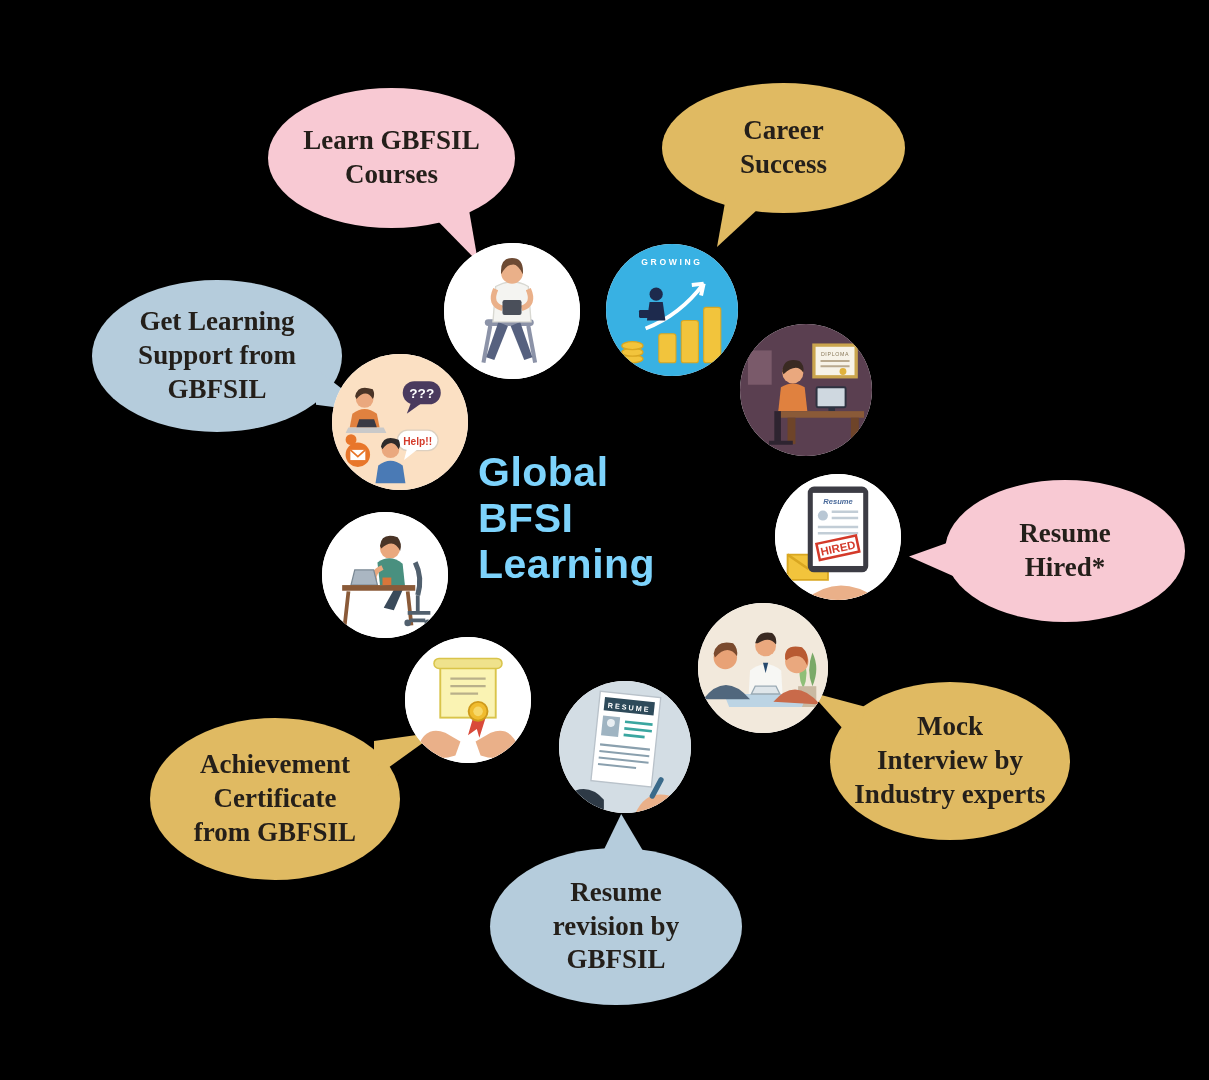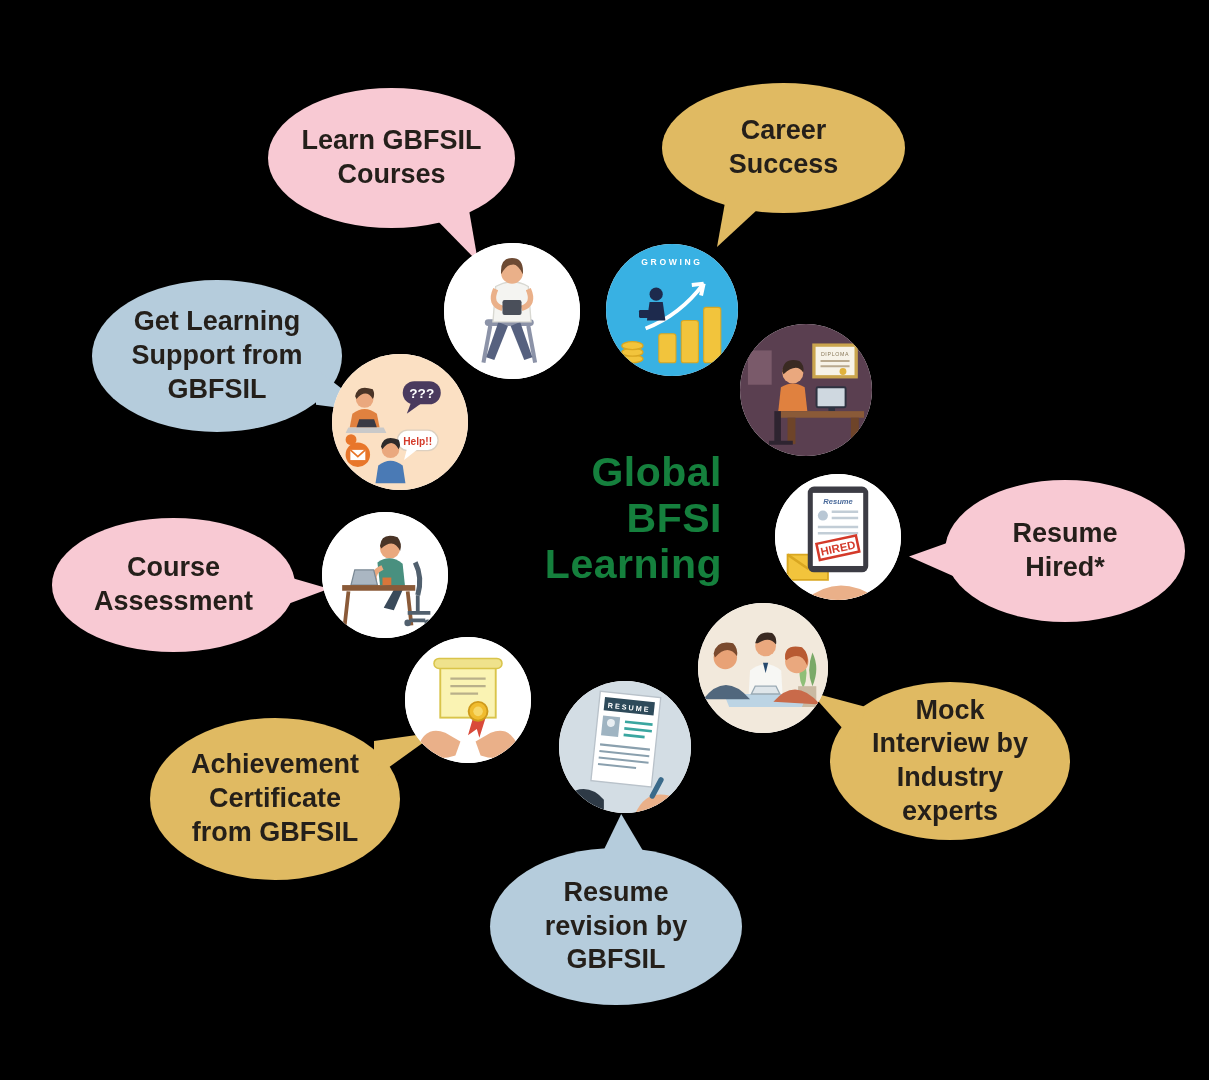--- a/index.html
+++ b/index.html
@@ -8,29 +8,29 @@
     width:1209px; height:1080px;
     font-family:"Liberation Sans", sans-serif;
     overflow:hidden;
     position:relative;
   }
   .diagram { position:relative; width:1209px; height:1080px; }
 
   
   .center-title {
     position:absolute; left:478px; top:450px; width:244px;
-    text-align:right; font-weight:bold; font-size:41px; line-height:1.12;
-    color:#15803d; white-space:pre-line; z-index:0; letter-spacing:0.5px;
+    text-align:left; font-weight:bold; font-size:41px; line-height:1.12;
+    color:#7dd3fc; white-space:pre-line; z-index:0; letter-spacing:0.5px;
   }
 
   
   .bubble {
     position:absolute; border-radius:50%;
     display:flex; align-items:center; justify-content:center;
-    text-align:center; z-index:1;
+    text-align:center; z-index:1;font-family:Liberation Serif, serif;
   }
   .bubble-label {
     white-space:pre-line; font-weight:bold; font-size:27px; line-height:1.25;
     color:#241f1a; padding:0 18px;
   }
   .pink { background:#f8c9d3; }
   .gold { background:#e0ba62; }
   .blue { background:#b5ccdc; }
 
   .tail { position:absolute; z-index:0; }
@@ -114,25 +114,20 @@
 GBFSIL</span>
   </div>
 
   <div class="bubble gold b-achievement">
     <div class="tail t-achievement"></div>
     <span class="bubble-label">Achievement
 Certificate
 from GBFSIL</span>
   </div>
 
-  <div class="bubble pink b-course">
-    <div class="tail t-course"></div>
-    <span class="bubble-label">Course
-Assessment</span>
-  </div>
 
   <div class="bubble blue b-support">
     <div class="tail t-support"></div>
     <span class="bubble-label">Get Learning
 Support from
 GBFSIL</span>
   </div>
 
   <div class="icon-circle c-learn">
     <svg viewBox="0 0 100 100">

